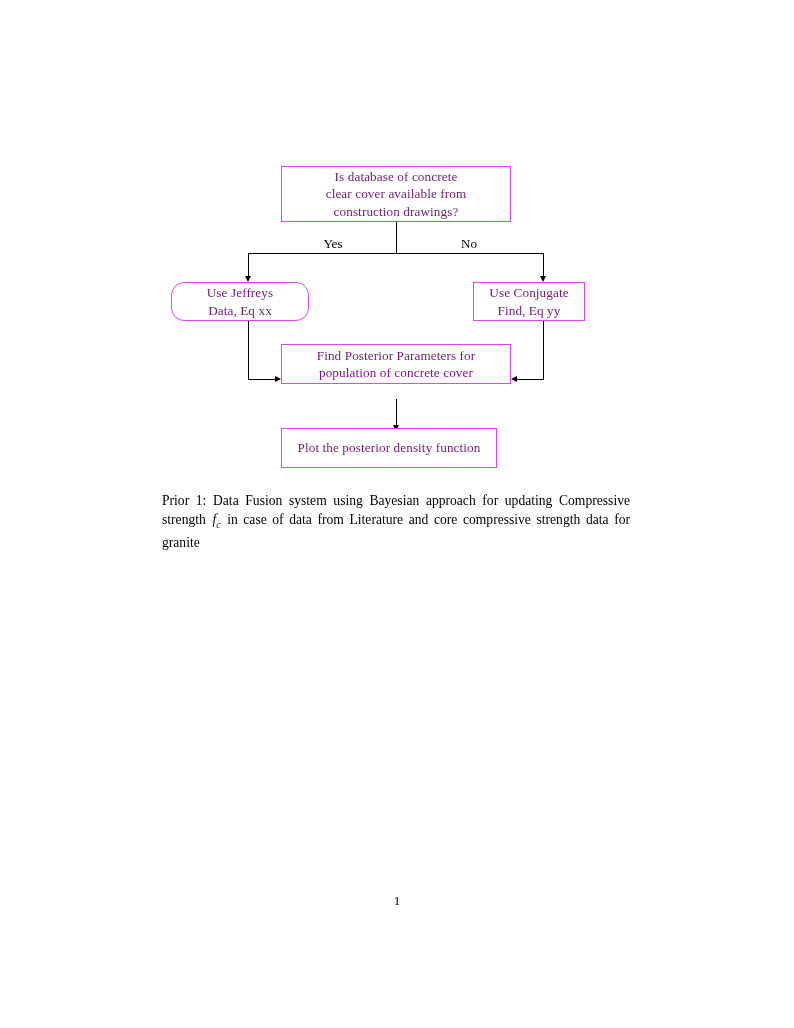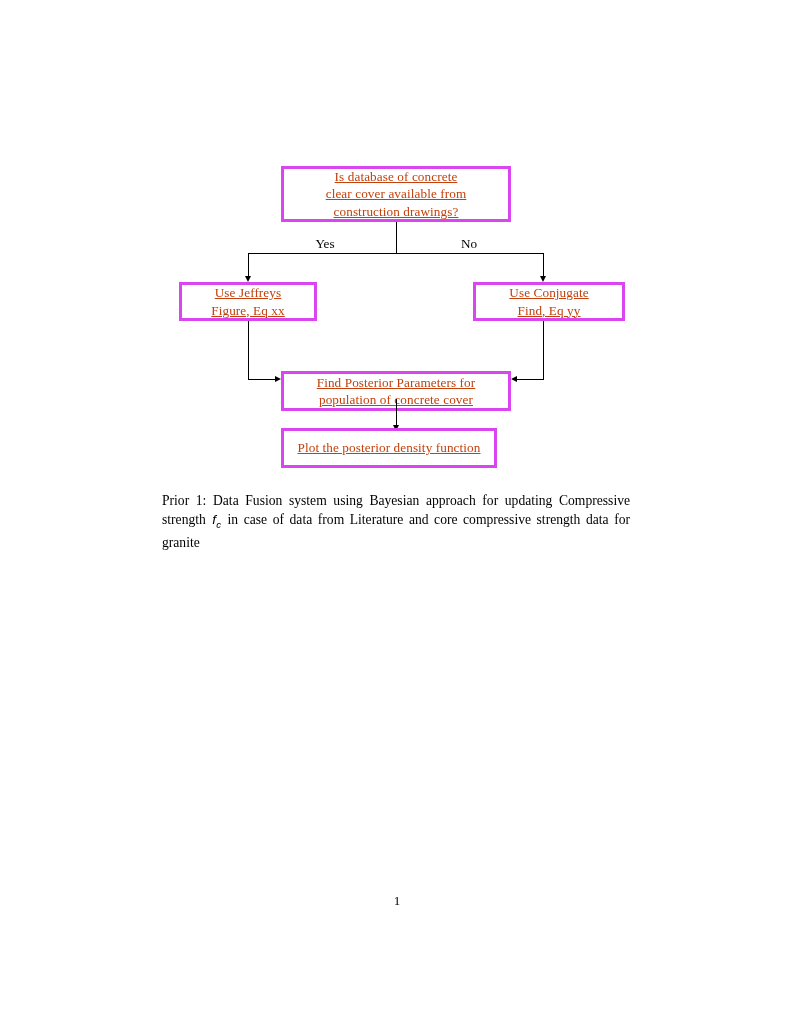--- a/index.html
+++ b/index.html
@@ -29,63 +29,62 @@
     position: absolute;
     left: 0;
     top: 0;
     width: 794px;
     height: 490px;
   }
 
   .node {
     position: absolute;
     box-sizing: border-box;
-    border: 3px solid #d946ef;
+    border: 1px solid #d946ef;
     background: #ffffff;
     display: flex;
     flex-direction: column;
     align-items: center;
     justify-content: center;
     text-align: center;
     font-size: 13.2px;
     line-height: 17.4px;
     letter-spacing: 0.1px;
-    color: #c2410c;
-    text-decoration: underline;
+    color: #701a75;
   }
   .node .ln { display: block; white-space: nowrap; }
 
   
   #node-decision {
     left: 281px;
     top: 166px;
     width: 230px;
     height: 56px;
   }
   
   #node-jeffreys {
-    left: 179px;
+    left: 171px;
     top: 282px;
     width: 138px;
     height: 39px;
+    border-radius: 13px;
   }
   
   #node-conjugate {
     left: 473px;
     top: 282px;
-    width: 152px;
+    width: 112px;
     height: 39px;
   }
   
   #node-posterior {
     left: 281px;
-    top: 371px;
+    top: 344px;
     width: 230px;
     height: 40px;
-    justify-content: space-between;
   }
   
   #node-plot {
     left: 281px;
     top: 428px;
     width: 216px;
     height: 40px;
   }
 
   
@@ -119,38 +118,38 @@
   }
 
   
   .branch-label {
     position: absolute;
     font-size: 13.2px;
     line-height: 15px;
     white-space: nowrap;
     text-align: center;
   }
-  #label-yes { left: 285px; top: 236px; width: 80px; }
+  #label-yes { left: 293px; top: 236px; width: 80px; }
   #label-no  { left: 429px; top: 236px; width: 80px; }
 
   
   #caption {
     position: absolute;
     left: 162px;
     top: 492px;
     width: 468px;
     font-size: 13.6px;
     line-height: 18.6px;
     text-align: justify;
     text-justify: inter-word;
     color: #000;
   }
   #caption .mathit {
     font-style: italic;
-    font-family: Liberation Sans, sans-serif;
+    font-family: Liberation Serif, serif;
     padding: 0 1px;
   }
   #caption .mathit sub {
     font-size: 0.72em;
     font-style: italic;
   }
 
   
   #folio {
     position: absolute;
@@ -183,21 +182,21 @@
     <div class="edge h-line" style="left:248px; top:253px; width:296px;"></div>
 
     <div class="edge v-line" style="left:248px; top:253px; height:23px;"></div>
     <div class="arrow arrow-down" style="left:244.8px; top:276px;"></div>
 
     <div class="edge v-line" style="left:543px; top:253px; height:23px;"></div>
     <div class="arrow arrow-down" style="left:539.8px; top:276px;"></div>
 
     <div class="node" id="node-jeffreys">
       <span class="ln">Use Jeffreys</span>
-      <span class="ln">Figure, Eq xx</span>
+      <span class="ln">Data, Eq xx</span>
     </div>
 
     <div class="node" id="node-conjugate">
       <span class="ln">Use Conjugate</span>
       <span class="ln">Find, Eq yy</span>
     </div>
 
     <div class="edge v-line" style="left:248px; top:321px; height:58px;"></div>
     <div class="edge h-line" style="left:248px; top:379px; width:27px;"></div>
     <div class="arrow arrow-right" style="left:275px; top:375.8px;"></div>

